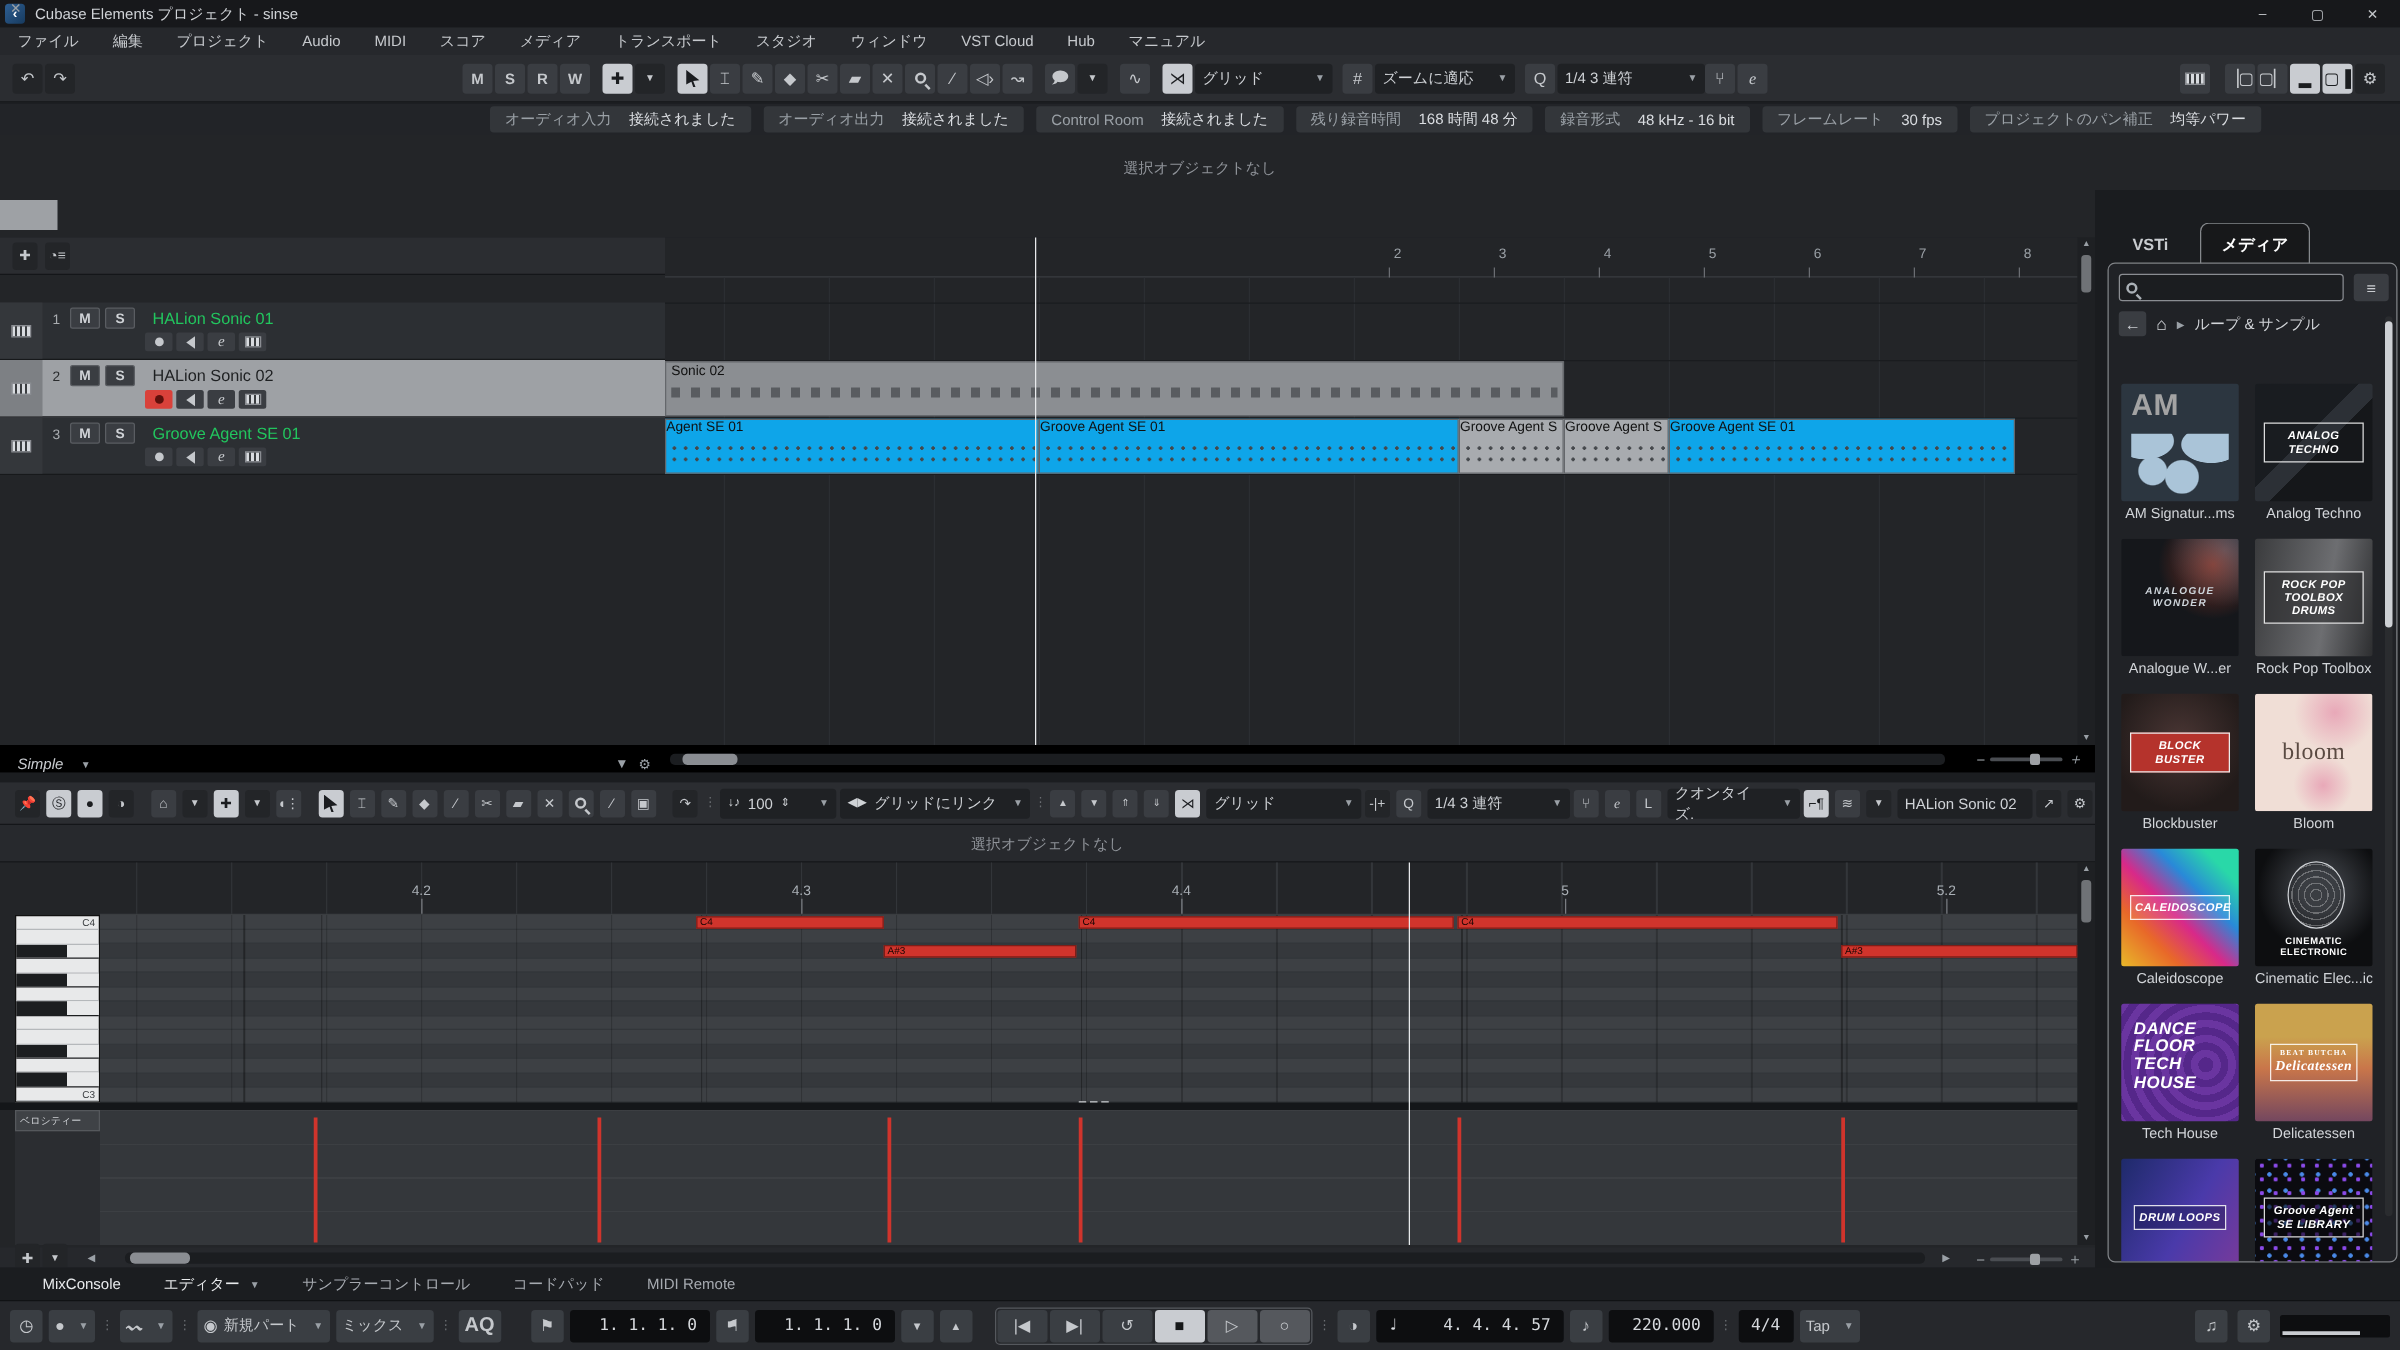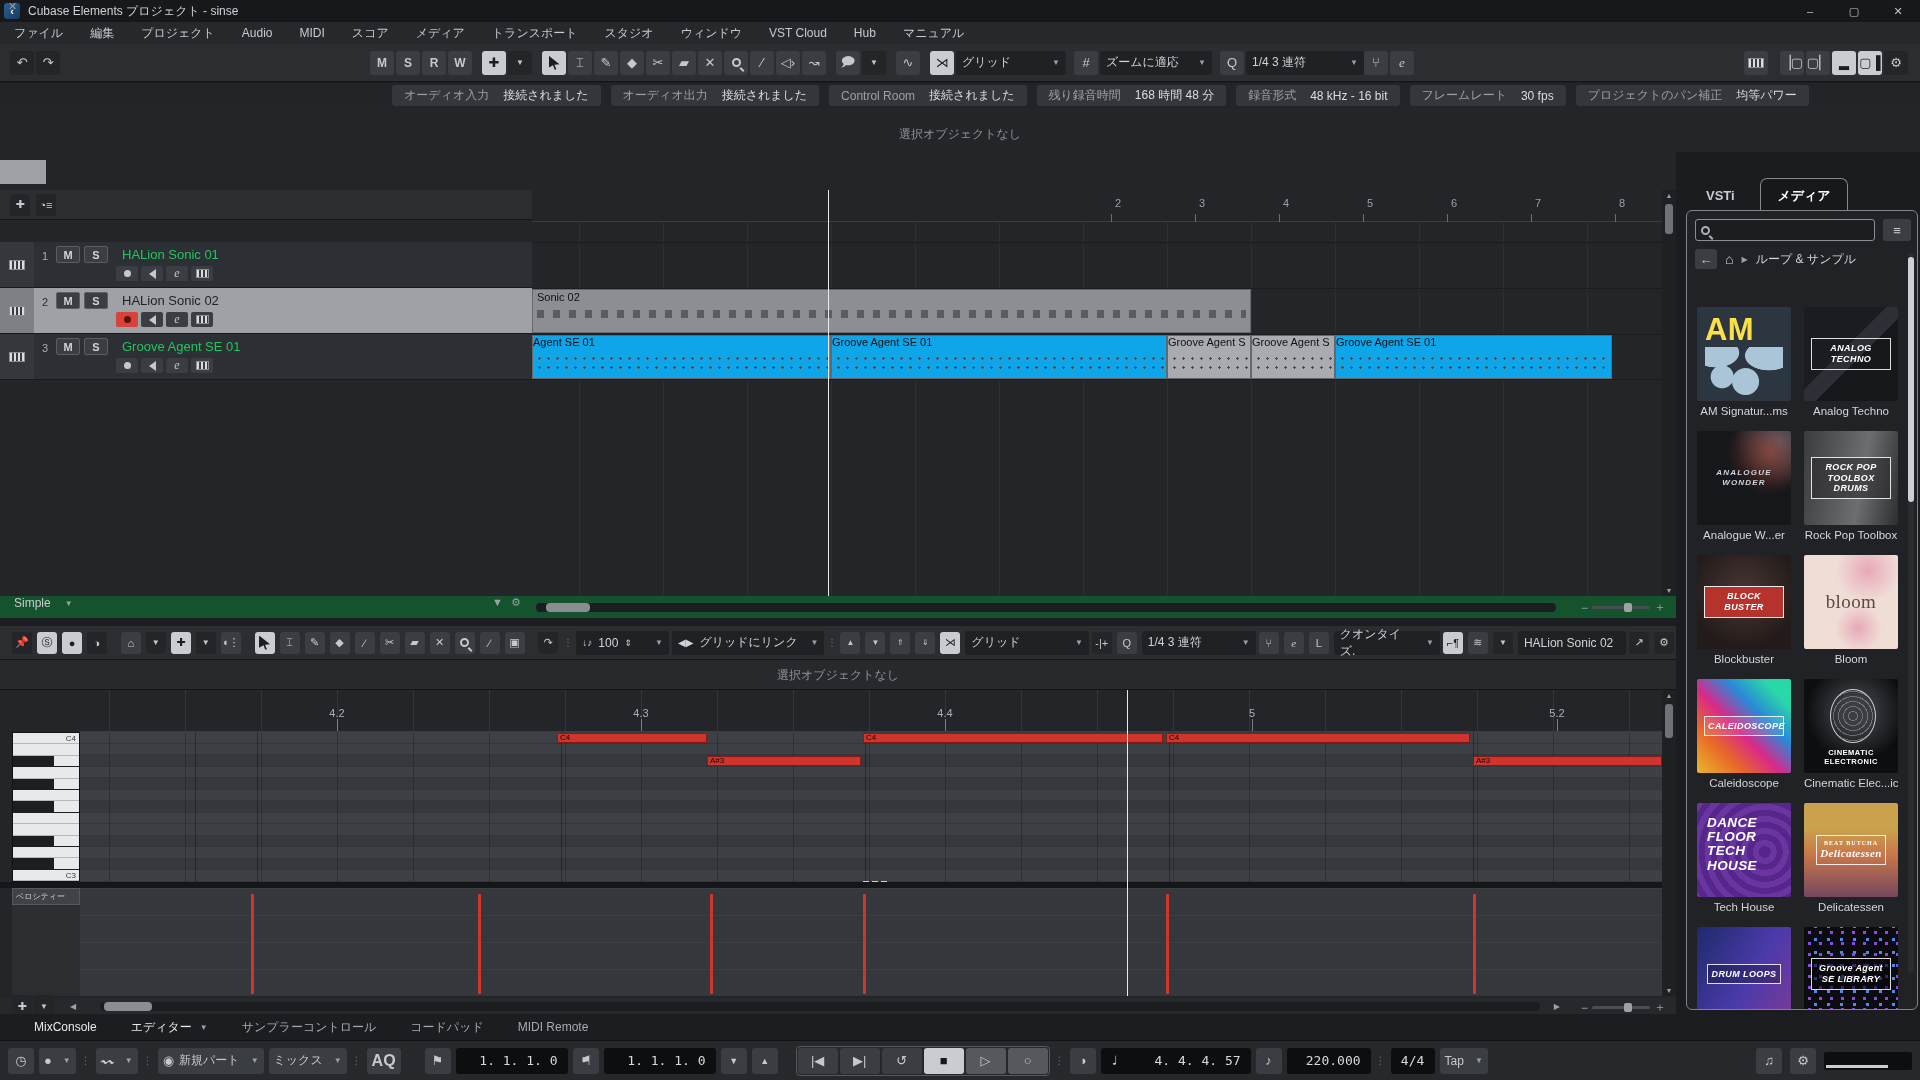--- a/index.html
+++ b/index.html
@@ -94,22 +94,22 @@
   #part-sonic::after{content:"";position:absolute;left:4px;right:4px;top:20px;height:8px;
     background:repeating-linear-gradient(90deg,#595c60 0 7px,transparent 7px 16px);}
   #pz-drumrow{position:absolute;left:0;top:145px;width:1676px;height:44px;}
   .dpart{position:absolute;left:calc(var(--x)*1px);width:calc(var(--w)*1px);top:0;height:44px;
     background:#0ea5e9;border:1px solid #64676b;color:#111;font-size:11px;overflow:hidden;}
   .dpart.light{background:#a8abaf;}
   .dpart::after{content:"";position:absolute;left:2px;right:2px;top:18px;bottom:4px;
     background-image:radial-gradient(circle,#45484c 1.2px,transparent 1.4px);background-size:9px 9px;}
   #pz-playhead{position:absolute;left:828px;top:0;width:1px;height:406px;background:#e8eaec;z-index:5;}
   
-  #pz-bottom{position:absolute;left:0;top:406px;width:1676px;height:22px;background:#14532d;
-    display:flex;align-items:flex-start;font-size:12px;}
+  #pz-bottom{position:absolute;left:0;top:406px;width:1676px;height:22px;background:#000000;
+    display:flex;align-items:flex-end;font-size:12px;font-style:italic;}
   #pz-preset{margin-left:14px;color:#c9ccd0;display:flex;gap:8px;align-items:center;}
   #pz-gear{position:absolute;left:492px;display:flex;gap:8px;color:#9aa0a6;font-size:11px;}
   .hscroll{height:9px;background:#1b1d20;border-radius:4px;position:relative;}
   #pz-hscroll{position:absolute;left:536px;width:1020px;top:7px;}
   #pz-hscroll .thumb{position:absolute;left:10px;width:44px;height:9px;border-radius:4px;background:#8a8d92;}
   .zoomer{position:absolute;display:flex;align-items:center;gap:4px;color:#9aa0a6;font-size:12px;}
   #pz-zoom{right:10px;top:3px;}
   .zslider{width:58px;height:3px;background:#4a4d52;position:relative;border-radius:2px;}
   .zslider .zh{position:absolute;top:-3px;left:32px;width:8px;height:9px;background:#9ea1a5;border-radius:2px;}
   #pz-vscroll{position:absolute;left:1662px;top:0;width:14px;height:406px;background:#1e2023;}
@@ -203,21 +203,21 @@
   .tile{position:absolute;left:calc((var(--x) - 1688)*1px);top:calc((var(--y) - 210)*1px);width:94px;}
   .art{width:94px;height:94px;border-radius:2px;position:relative;overflow:hidden;display:flex;
     align-items:center;justify-content:center;text-align:center;}
   .bx{border:1px solid rgba(255,255,255,.85);padding:4px 3px;font-weight:bold;font-style:italic;
     font-size:9px;line-height:1.2;color:#fff;letter-spacing:.4px;max-width:80px;}
   .bx .sub{display:block;font-size:6px;letter-spacing:1px;font-style:normal;}
   .bx .sub:empty{display:none;}
   .tile-label{margin-top:4px;text-align:center;font-size:11.5px;color:#d2d5d9;white-space:nowrap;
     overflow:hidden;width:100%;}
   .t-am .art{background:#2c3640;}
-  .t-am .bx{border:none;position:absolute;top:0;left:5px;font-style:normal;font-size:31px;color:#fde047;}
+  .t-am .bx{border:none;position:absolute;top:0;left:5px;font-style:normal;font-size:24px;color:#a3a3a3;}
   .t-am .art::after{content:"";position:absolute;bottom:6px;left:8px;width:78px;height:48px;
     background:radial-gradient(circle at 22% 62%,#aac4d8 0 11px,transparent 12px),
       radial-gradient(circle at 52% 72%,#aac4d8 0 13px,transparent 14px),
       radial-gradient(ellipse at 82% 18%,#aac4d8 0 26%,transparent 27%),
       radial-gradient(ellipse at 14% 12%,#aac4d8 0 24%,transparent 25%);}
   .t-at .art{background:linear-gradient(135deg,#191c20 0 44%,#2c3036 44% 56%,#15171a 56%);}
   .t-aw .art{background:radial-gradient(circle at 78% 22%,rgba(205,70,45,.55),transparent 42%),
       radial-gradient(circle at 88% 10%,rgba(90,170,210,.45),transparent 38%),#15171b;}
   .t-aw .bx{border:none;font-size:8px;letter-spacing:1.2px;color:#cdd4da;}
   .t-rp .art{background:linear-gradient(100deg,#3a3b3d,#6d6e71 60%,#2d2e30);}

